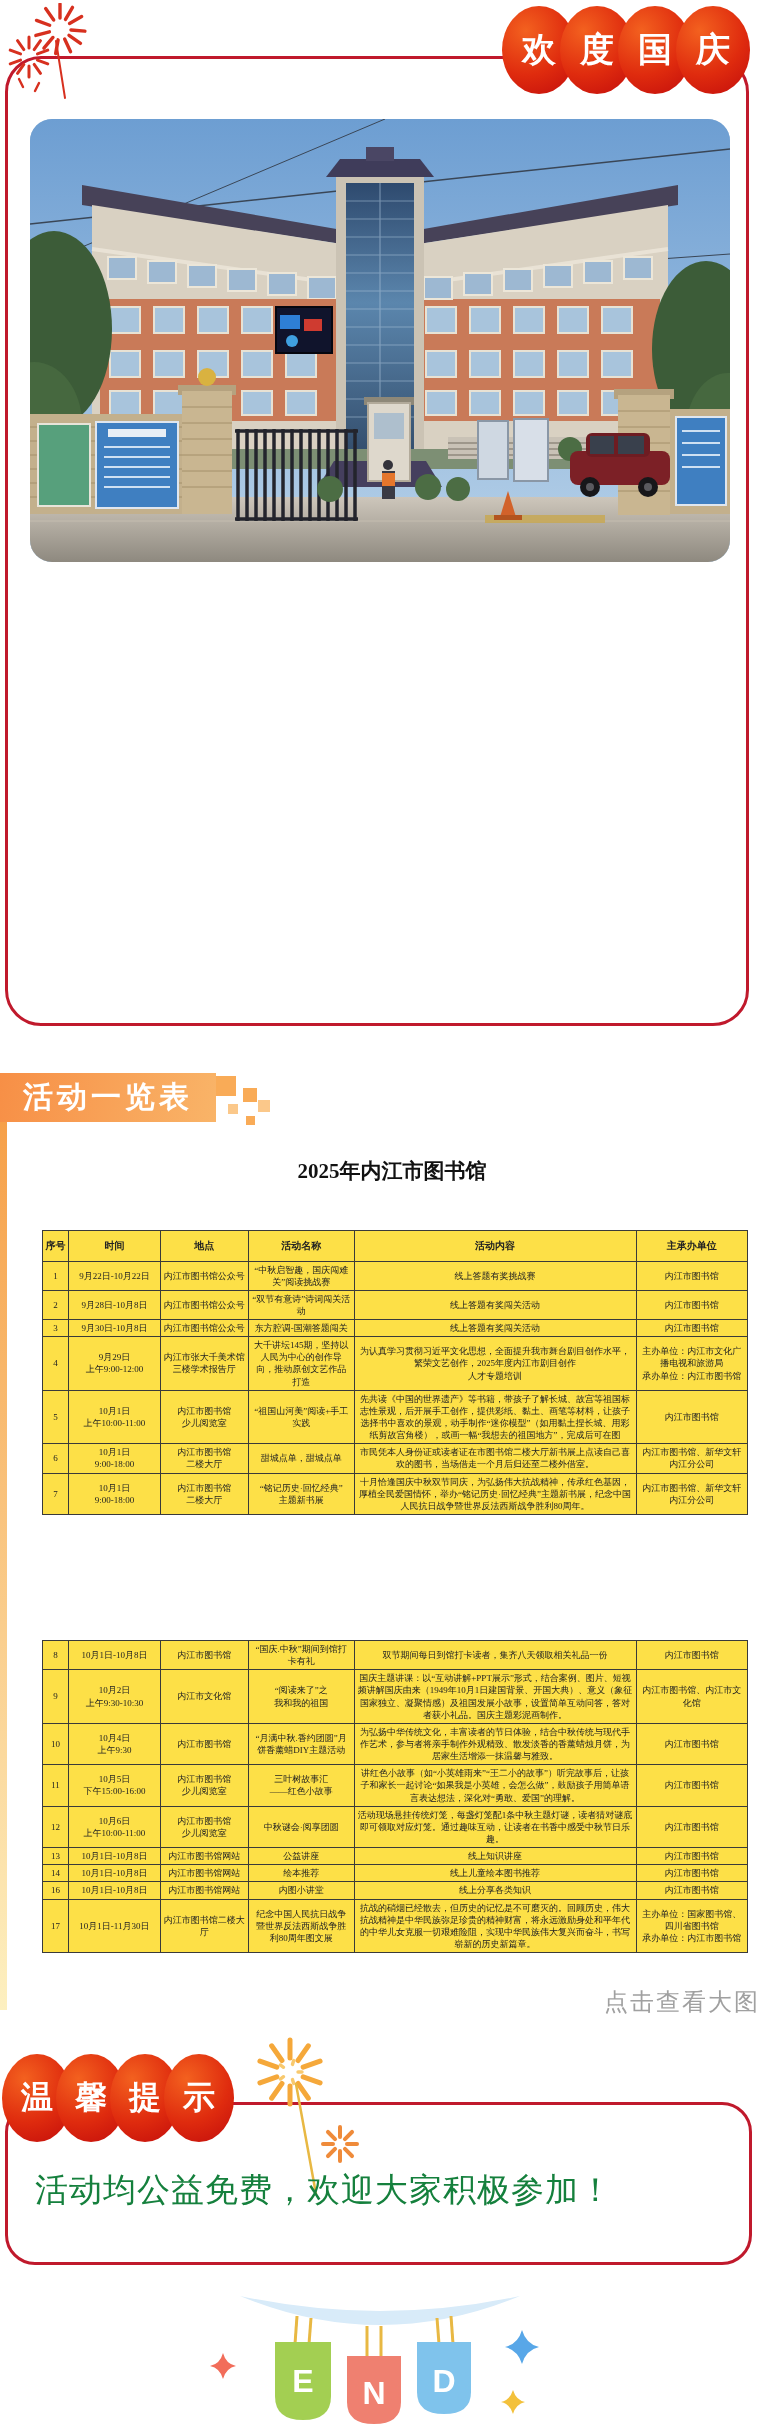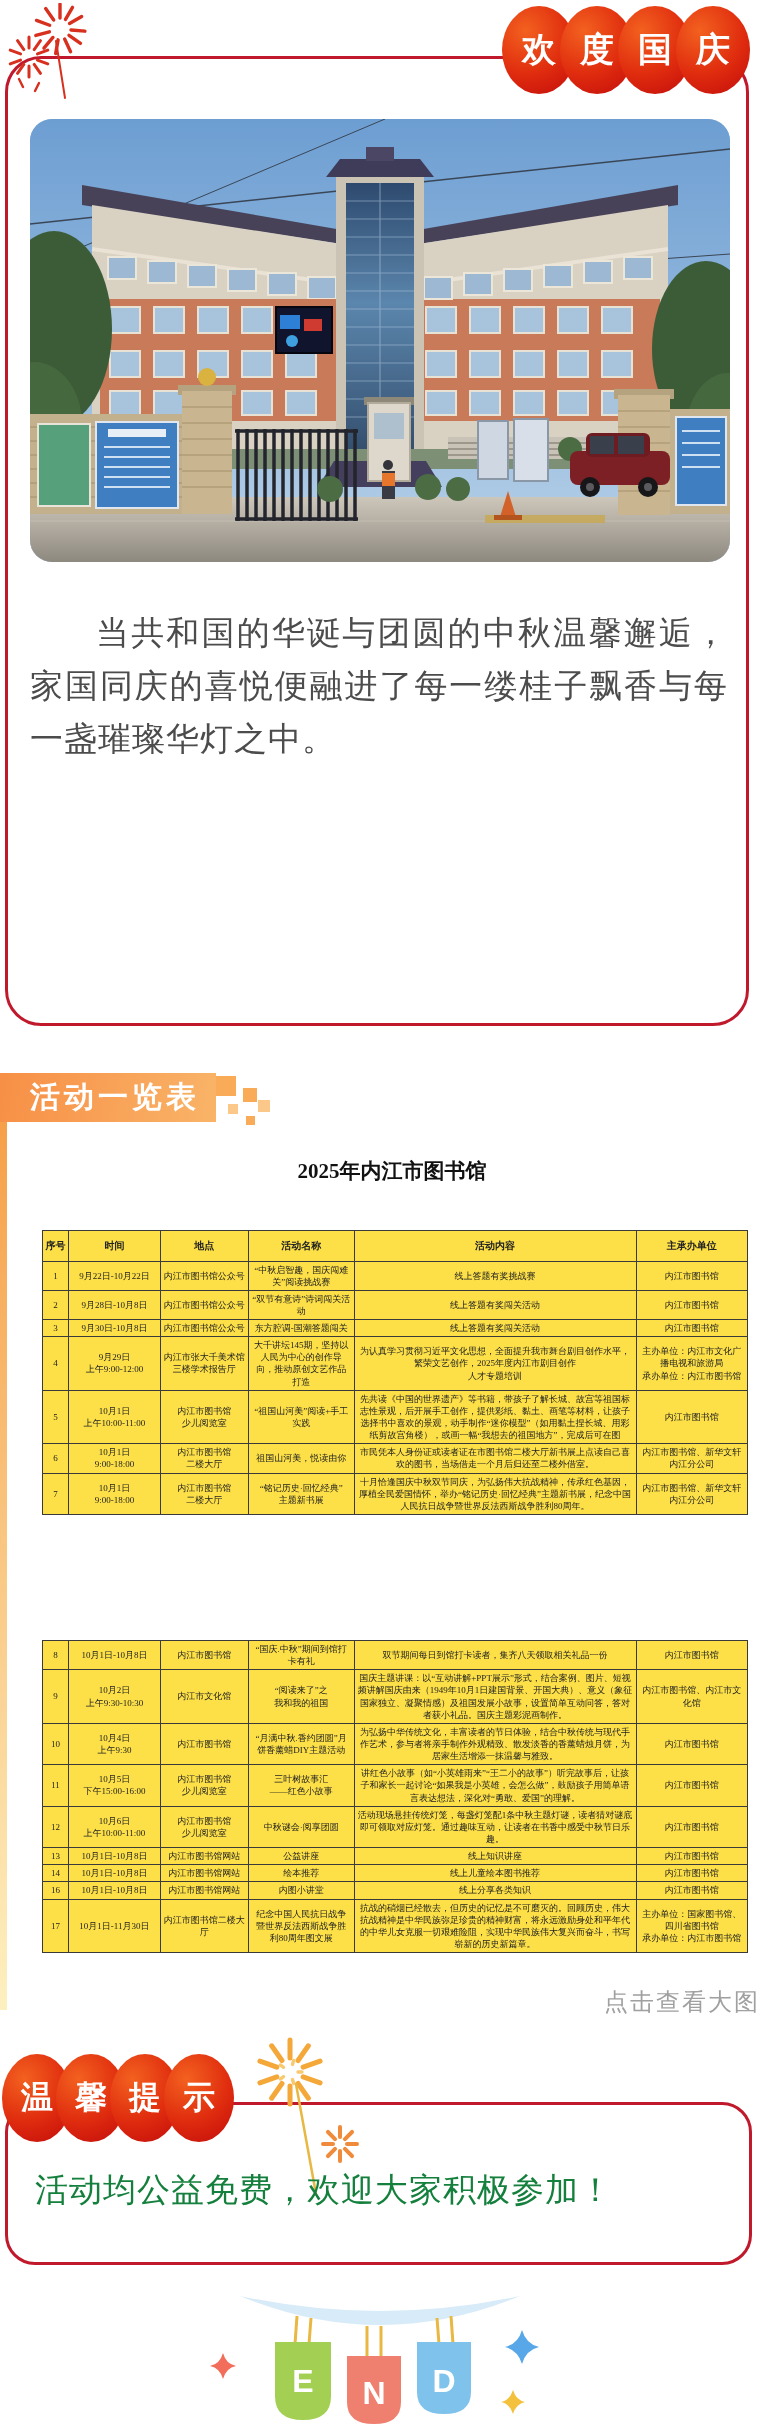--- a/index.html
+++ b/index.html
@@ -27,21 +27,21 @@
 
   
   .intro{position:absolute;left:25px;top:550px;width:698px;color:#4c4c4c;
     font-size:33px;line-height:53px;letter-spacing:1px;text-align:justify;}
   .intro p{margin:0 0 42px 0;text-indent:2em;}
   .intro p:last-child{margin-bottom:0;}
 
   
   .section-label{position:absolute;left:0;top:1073px;width:216px;height:49px;
     background:linear-gradient(100deg,#f78f46,#f9b468);color:#fff;font-weight:bold;
-    font-size:30px;letter-spacing:4px;display:flex;align-items:center;padding-left:30px;
+    font-size:30px;letter-spacing:4px;display:flex;align-items:center;padding-left:23px;
     box-sizing:border-box;}
   .pix{position:absolute;}
   .left-stripe{position:absolute;left:0;top:1122px;width:7px;height:888px;
     background:linear-gradient(to bottom,#f6a049,#fdf0c0);}
   .table-title{position:absolute;left:12px;top:1156px;width:760px;text-align:center;
     font-family:"Liberation Serif",serif;font-weight:bold;color:#111;
     font-size:21px;line-height:31px;}
   .act-table{position:absolute;left:42px;width:706px;border-collapse:collapse;
     table-layout:fixed;font-family:"Liberation Serif",serif;font-size:9px;
     line-height:1.35;color:#222;background:#fde047;}
@@ -327,21 +327,20 @@
         <circle cx="560" cy="368" r="4" fill="#5a5a5f"></circle>
       <circle cx="618" cy="368" r="10" fill="#17171a"></circle>
         <circle cx="618" cy="368" r="4" fill="#5a5a5f"></circle>
 
       <polygon points="470,398 478,372 486,398" fill="#d2622a"></polygon>
       <rect x="464" y="396" width="28" height="5" fill="#b3541f"></rect>
     </svg>
   </div>
 
   <div class="intro">
-    <p>当共和国的华诞与团圆的中秋温馨邂逅，家国同庆的喜悦便融进了每一缕桂子飘香与每一盏璀璨华灯之中。</p>
   </div>
 </div>
 
 <div class="section-label">
   <span>活动一览表</span>
 </div>
 <div class="pix" style="left:216px;top:1076px;width:20px;height:20px;background:#f9ab57"></div>
 <div class="pix" style="left:243px;top:1088px;width:14px;height:14px;background:#f9ab57"></div>
 <div class="pix" style="left:228px;top:1104px;width:10px;height:10px;background:#fbc88a"></div>
 <div class="pix" style="left:258px;top:1100px;width:12px;height:12px;background:#fbc88a"></div>
@@ -417,21 +416,21 @@
         <td>“祖国山河美”阅读+手工实践</td>
         <td>先共读《中国的世界遗产》等书籍，带孩子了解长城、故宫等祖国标志性景观，后开展手工创作，提供彩纸、黏土、画笔等材料，让孩子选择书中喜欢的景观，动手制作“迷你模型”（如用黏土捏长城、用彩纸剪故宫角楼），或画一幅“我想去的祖国地方”，完成后可在图</td>
         <td>内江市图书馆</td>
       </tr>
       <tr>
         <td>6</td>
         <td>10月1日
 9:00-18:00</td>
         <td>内江市图书馆
 二楼大厅</td>
-        <td>祖国山河美，悦读由你</td>
+        <td>甜城点单，甜城点单</td>
         <td>市民凭本人身份证或读者证在市图书馆二楼大厅新书展上点读自己喜欢的图书，当场借走一个月后归还至二楼外借室。</td>
         <td>内江市图书馆、新华文轩
 内江分公司</td>
       </tr>
       <tr>
         <td>7</td>
         <td>10月1日
 9:00-18:00</td>
         <td>内江市图书馆
 二楼大厅</td>

